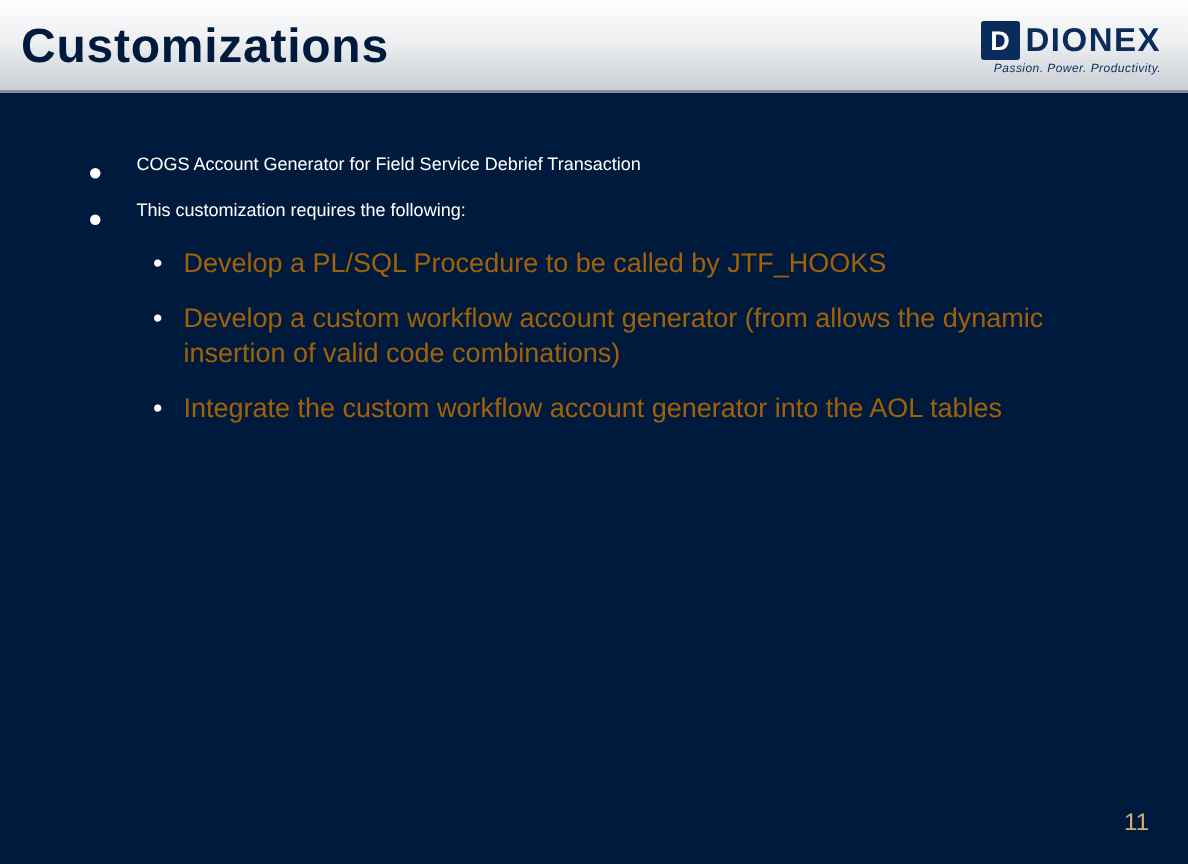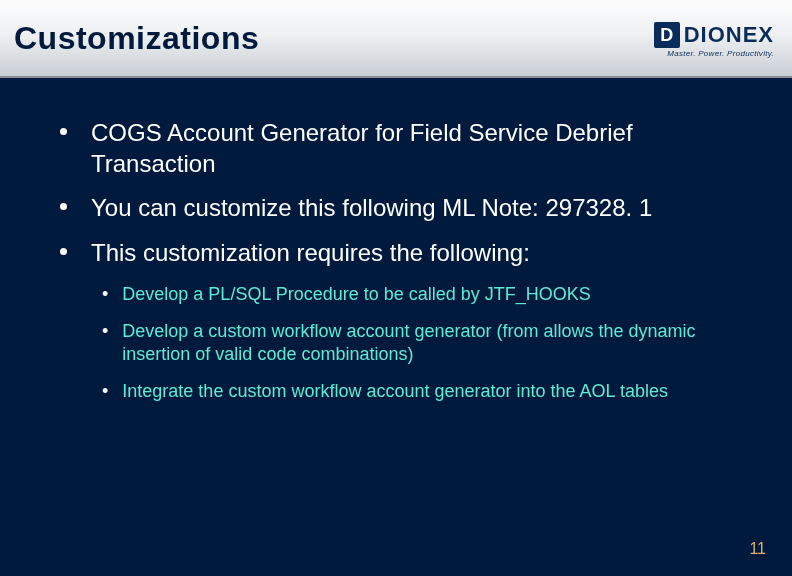--- a/index.html
+++ b/index.html
@@ -5,21 +5,21 @@
   * { margin: 0; padding: 0; box-sizing: border-box; }
   html, body { width: 792px; height: 576px; overflow: hidden; }
   body {
     font-family: Arial, Helvetica, sans-serif;
     background: #001a3d;
     color: #ffffff;
     position: relative;
   }
   .header {
     width: 100%;
-    height: 78px;
+    height: 62px;
     background: linear-gradient(to bottom, #fdfdfd 0%, #eef0f2 45%, #c9ced4 100%);
     display: flex;
     align-items: center;
     justify-content: space-between;
     padding: 0 18px 0 14px;
     border-bottom: 2px solid #8a8f96;
   }
   .title {
     color: #001a3d;
     font-size: 32px;
@@ -74,41 +74,41 @@
     width: 7px;
     height: 7px;
     background: #ffffff;
     border-radius: 50%;
     flex-shrink: 0;
     margin-top: 10px;
     margin-right: 24px;
   }
   .btext {
     color: #ffffff;
-    font-size: 24px;
+    font-size: 12px;
     line-height: 1.28;
   }
   .sub-list {
     margin-left: 42px;
     margin-top: 6px;
   }
   .sub-row {
     display: flex;
     align-items: flex-start;
     margin-bottom: 14px;
   }
   .sub-dot {
     color: #ffffff;
     font-size: 18px;
     line-height: 1.1;
     margin-right: 14px;
     margin-top: 2px;
   }
   .sub-text {
-    color: #5eead4;
+    color: #a16207;
     font-size: 18px;
     line-height: 1.28;
   }
   .page-num {
     position: absolute;
     bottom: 18px;
     right: 26px;
     color: #d6b06a;
     font-size: 16px;
     margin-top: 20px;
@@ -117,36 +117,32 @@
 </head>
 <body>
 
 <div class="header">
   <div class="title">Customizations</div>
   <div class="logo-wrap">
     <div class="logo-top">
       <div class="logo-box">D</div>
       <div class="logo-text">DIONEX</div>
     </div>
-    <div class="tagline">Master. Power. Productivity.</div>
+    <div class="tagline">Passion. Power. Productivity.</div>
   </div>
 </div>
 
 <div class="content">
 
   <div class="bullet-row">
     <div class="dot"></div>
     <div class="btext">COGS Account Generator for Field Service Debrief Transaction</div>
   </div>
 
 
-  <div class="bullet-row">
-    <div class="dot"></div>
-    <div class="btext">You can customize this following ML Note: 297328. 1</div>
-  </div>
 
   <div class="bullet-row" style="">
     <div class="dot"></div>
     <div class="btext">This customization requires the following:</div>
   </div>
 
   <div class="sub-list">
     <div class="sub-row">
       <div class="sub-dot">•</div>
       <div class="sub-text">Develop a PL/SQL Procedure to be called by JTF_HOOKS</div>

